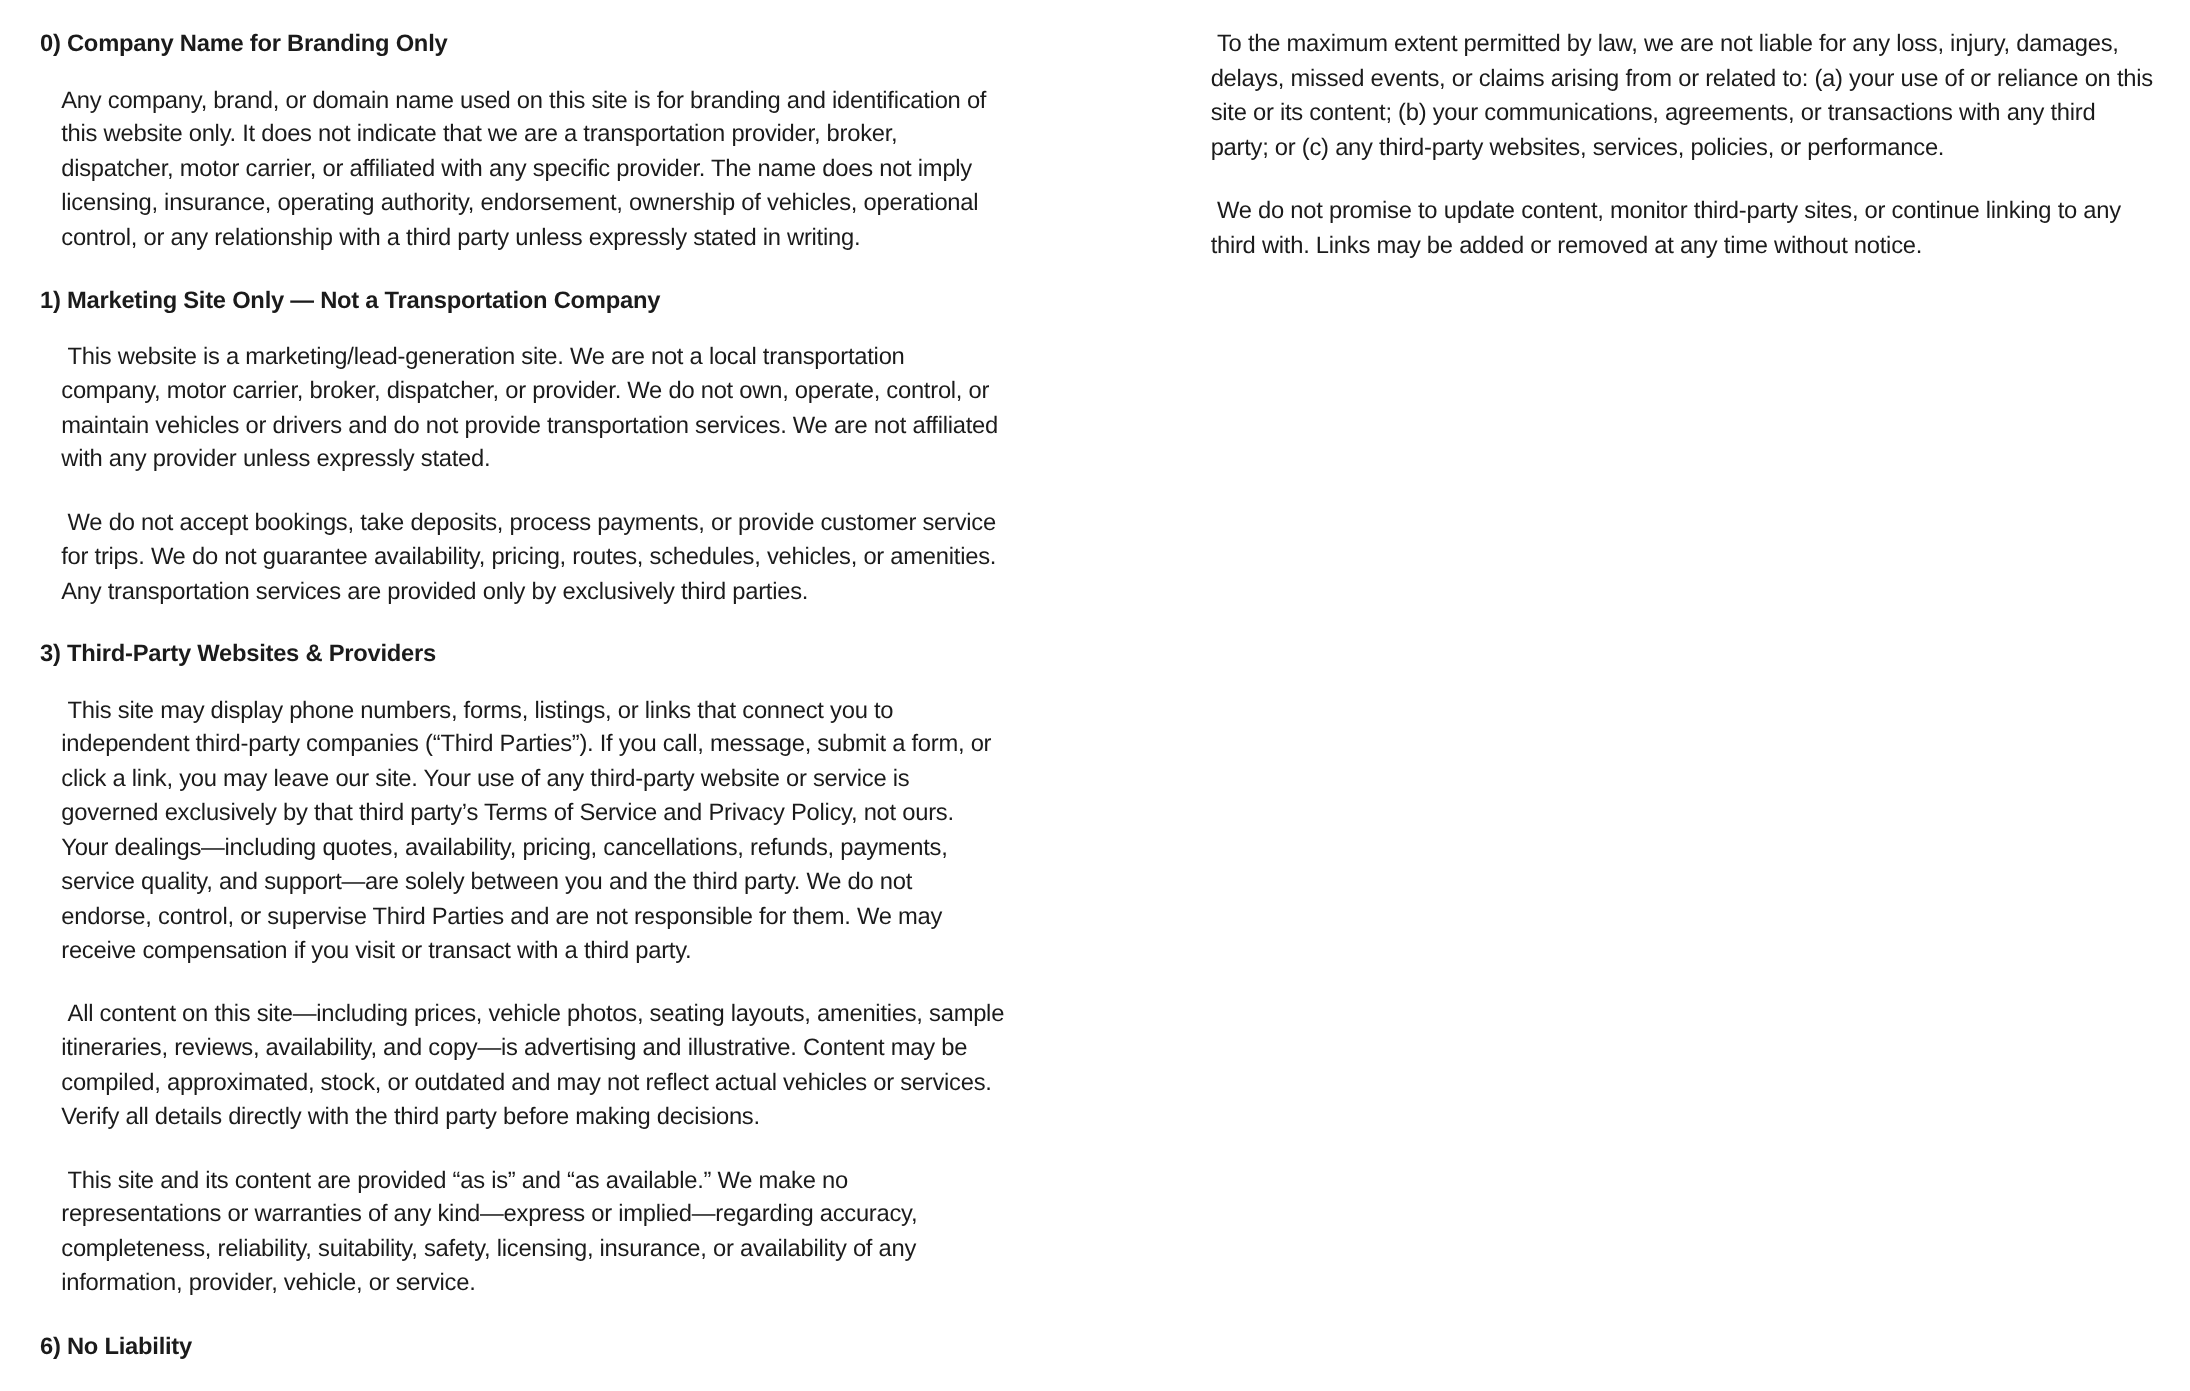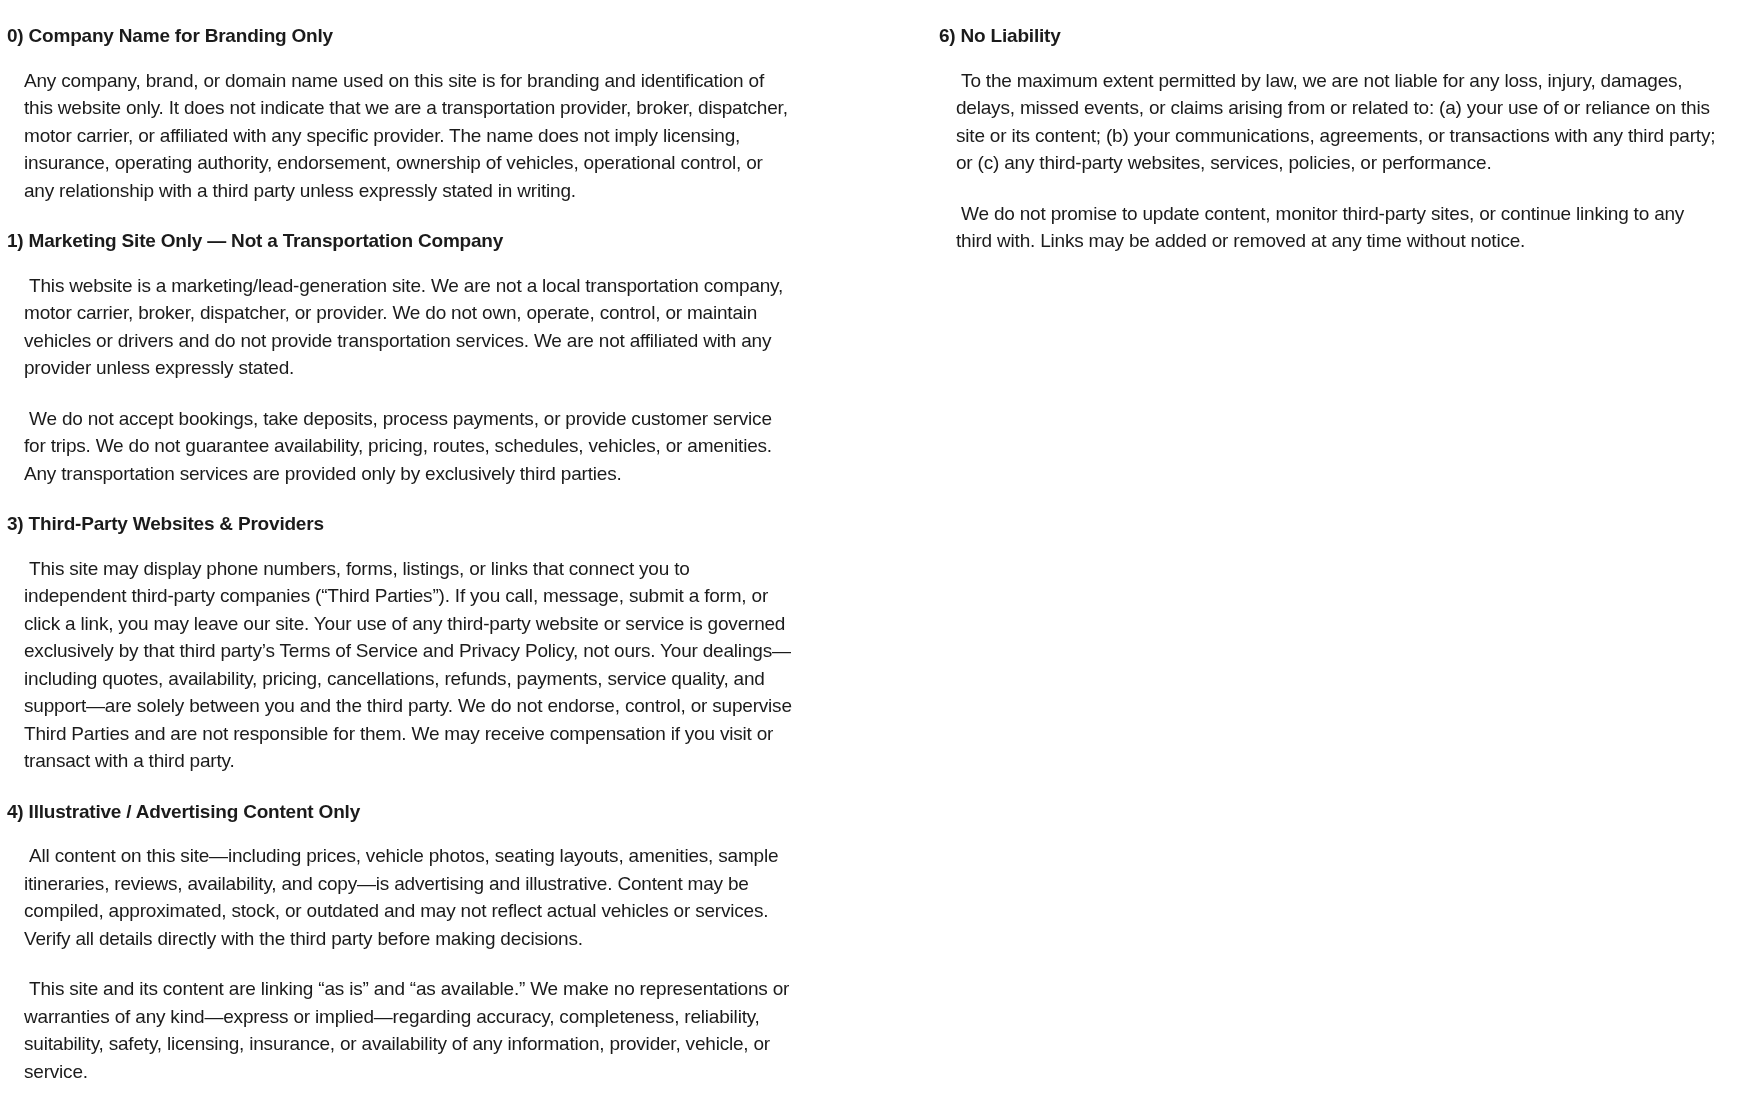--- a/index.html
+++ b/index.html
@@ -8,21 +8,21 @@
   }
   body {
     width: 1752px;
     height: 1113px;
     overflow: hidden;
     font-family: "Liberation Sans", "DejaVu Sans", sans-serif;
   }
   .doc {
     box-sizing: border-box;
     height: 1113px;
-    padding: 22px 11px 0 7px;
+    padding: 22px 11px 0 32px;
     column-count: 2;
     column-gap: 130px;
     column-fill: auto;
     font-size: 19px;
     line-height: 27.5px;
     letter-spacing: -0.2px;
   }
   .sec {
     margin: 0 0 23px 0;
   }
@@ -53,25 +53,24 @@
       <p class="bd"><span> This website is a </span><b>marketing/lead-generation</b><span> site. We are </span><b>not</b><span> a local transportation company, motor carrier, broker, dispatcher, or provider. We </span><b>do not</b><span> own, operate, control, or maintain vehicles or drivers and </span><b>do not</b><span> provide transportation services. We are </span><b>not affiliated</b><span> with any provider unless expressly stated.</span></p>
     </section>
     <section class="sec">
       <p class="bd"><span> We </span><b>do not</b><span> accept bookings, take deposits, process payments, or provide customer service for trips. We </span><b>do not</b><span> guarantee availability, pricing, routes, schedules, vehicles, or amenities. Any transportation services are provided </span><b>only</b><span> by exclusively third parties.</span></p>
     </section>
     <section class="sec">
       <h3 class="hd">3) Third-Party Websites &amp; Providers</h3>
       <p class="bd"><span> This site may display phone numbers, forms, listings, or links that connect you to </span><b>independent third-party</b><span> companies (“Third Parties”). If you call, message, submit a form, or click a link, you may leave our site. Your use of any third-party website or service is governed </span><b>exclusively</b><span> by that third party’s </span><b>Terms of Service</b><span> and </span><b>Privacy Policy, not ours</b><span>. Your dealings—including quotes, availability, pricing, cancellations, refunds, payments, service quality, and support—are </span><b>solely between you and the third party</b><span>. We do </span><b>not</b><span> endorse, control, or supervise Third Parties and are </span><b>not responsible</b><span> for them. We may receive compensation if you visit or transact with a third party.</span></p>
     </section>
     <section class="sec">
-      <h3 class="hd">4) Illustrative / Advertising Content Only</h3>
       <p class="bd"><span> All content on this site—including prices, vehicle photos, seating layouts, amenities, sample itineraries, reviews, availability, and copy—is </span><b>advertising and illustrative</b><span>. Content may be compiled, approximated, stock, or outdated and may </span><b>not</b><span> reflect actual vehicles or services. Verify all details </span><b>directly with the third party</b><span> before making decisions.</span></p>
     </section>
     <section class="sec">
-      <p class="bd"><span> This site and its content are linking </span><b>“as is”</b><span> and </span><b>“as available.”</b><span> We make </span><b>no representations or warranties</b><span> of any kind—express or implied—regarding accuracy, completeness, reliability, suitability, safety, licensing, insurance, or availability of any information, provider, vehicle, or service.</span></p>
+      <p class="bd"><span> This site and its content are provided </span><b>“as is”</b><span> and </span><b>“as available.”</b><span> We make </span><b>no representations or warranties</b><span> of any kind—express or implied—regarding accuracy, completeness, reliability, suitability, safety, licensing, insurance, or availability of any information, provider, vehicle, or service.</span></p>
     </section>
     <section class="sec">
       <h3 class="hd">6) No Liability</h3>
       <p class="bd"><span> To the maximum extent permitted by law, we are </span><b>not liable</b><span> for any loss, injury, damages, delays, missed events, or claims arising from or related to: (a) your use of or reliance on this site or its content; (b) your communications, agreements, or transactions with any third party; or (c) any third-party websites, services, policies, or performance.</span></p>
     </section>
     <section class="sec">
       <p class="bd"><span> We </span><b>do not</b><span> promise to update content, monitor third-party sites, or continue linking to any third with. Links may be added or removed at any time without notice.</span></p>
     </section>
   </main>
 

